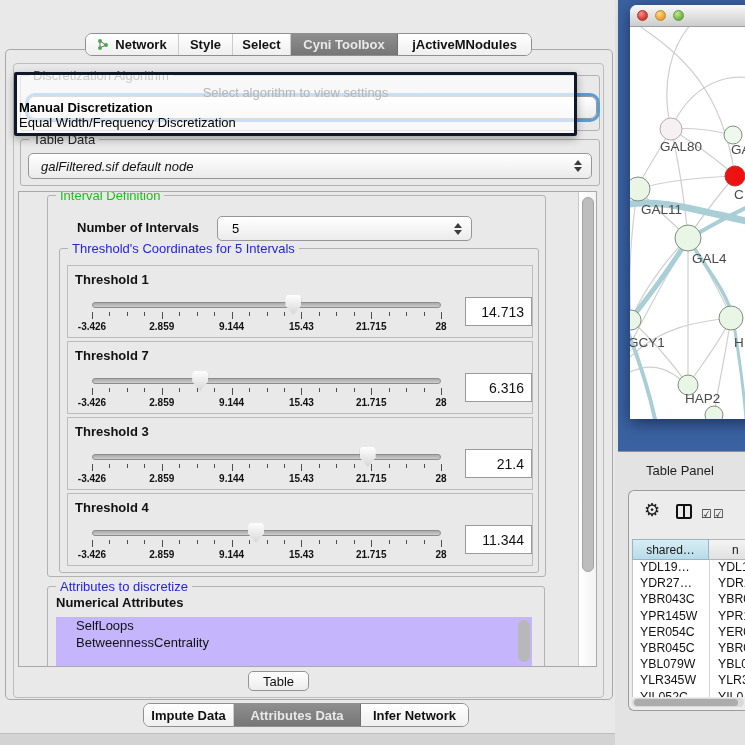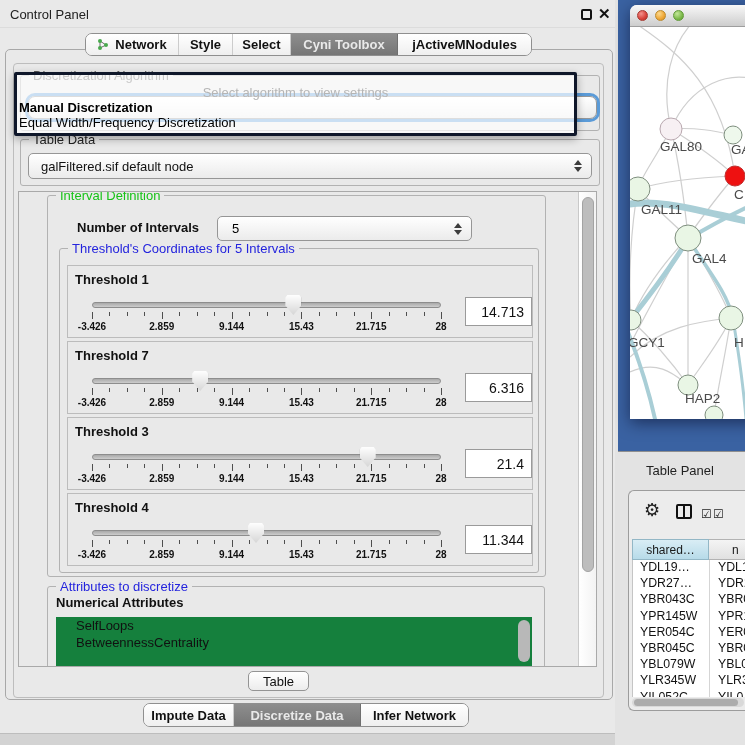--- a/index.html
+++ b/index.html
@@ -39,21 +39,21 @@
   .algo-combo { left:28px; top:96px; width:569px; height:23px; box-shadow:0 0 0 3px #5b9bd8; border-radius:7px; }
 
   
   .popup { position:absolute; left:14px; top:72px; width:563px; height:64px; background:rgba(255,255,255,0.68); border:3px solid #0f172a; border-radius:2px; box-shadow:0 3px 9px rgba(0,0,0,0.32); z-index:10; }
   .popup-prompt { margin-top:10px; text-align:center; color:#b5b5b5; font-size:13px; }
   .popup-item { font-size:13px; color:#000; padding-left:2px; line-height:15px; }
   .popup-item.bold { font-weight:bold; }
 
   
   .td-group { left:20px; top:139px; width:580px; height:47px; }
-  .td-combo { left:28px; top:153px; width:564px; height:26px; }
+  .td-combo { left:28px; top:153px; width:564px; height:26px;font-style:italic; }
 
   
   .scrollc { position:absolute; left:18px; top:191px; width:579px; height:476px; border:1px solid #a9a9a9; overflow:hidden; background:#e9e9e9; }
   .vtrack { position:absolute; left:559px; top:0; width:19px; height:474px; background:linear-gradient(90deg,#ffffff,#f2f2f2); border-left:1px solid #c9c9c9; }
   .vthumb { position:absolute; left:3px; top:5px; width:12px; height:375px; background:#bdbdbd; border:1px solid #a3a3a3; border-radius:7px; }
 
   .interval-group { position:absolute; left:28px; top:3px; width:499px; height:382px; border:1px solid #b2b2b2; border-radius:3px; }
   .lbl-green { color:#17c217; }
   .lbl-blue { color:#2424dd; }
   .noi-label { position:absolute; left:29px; top:24px; font-weight:bold; font-size:13px; color:#111; }
@@ -67,21 +67,21 @@
   .slider-handle { position:absolute; top:-7px; width:16px; height:20px; transform:translateX(-50%);
     background:linear-gradient(#fefefe,#d6d6d6); filter:drop-shadow(0 0 1px #777);
     clip-path:polygon(12% 0,88% 0,100% 14%,100% 52%,50% 100%,0 52%,0 14%); }
   .tick { position:absolute; width:1px; background:#4e4e4e; top:10px; }
   .tick.major { height:7px; } .tick.minor { height:4px; }
   .tlabel { position:absolute; top:19px; transform:translateX(-50%); font-size:10px; font-weight:bold; color:#111; white-space:nowrap; }
   .thr-value { position:absolute; left:397px; top:31px; width:67px; height:29px; background:#fff; border:1px solid #9a9a9a; font-size:14px; color:#111; text-align:right; padding:6px 7px 0 0; }
 
   .attr-group { position:absolute; left:28px; top:394px; width:498px; height:115px; border:1px solid #b2b2b2; border-radius:3px; }
   .attr-sub { position:absolute; left:8px; top:8px; font-weight:bold; font-size:13px; color:#111; }
-  .attr-list { position:absolute; left:8px; top:30px; width:476px; height:80px; background:#15803d; }
+  .attr-list { position:absolute; left:8px; top:30px; width:476px; height:80px; background:#c4b5fd; }
   .attr-item { padding-left:20px; font-size:13px; color:#111; line-height:16px; padding-top:1px; }
   .attr-thumb { position:absolute; left:462px; top:3px; width:12px; height:42px; background:#b8b8b8; border-radius:6px; }
 
   .apply-btn { position:absolute; left:248px; top:671px; width:61px; height:20px; background:linear-gradient(#ffffff,#ececec); border:1px solid #949494; border-radius:5px; font-size:13px; color:#111; display:flex; align-items:center; justify-content:center; }
 
   .bottom-strip { position:absolute; left:0; top:733px; width:615px; height:12px; background:#d3d3d3; border-top:1px solid #bdbdbd; }
 
   
   .right-area { position:absolute; left:615px; top:0; width:130px; height:745px; background:#e3e3e3; overflow:hidden; }
   .desktop { position:absolute; left:3px; top:0; width:127px; height:452px; background:#3a62a2; border-bottom:1px solid #8f8f8f; }
@@ -109,25 +109,20 @@
   .trow .c2 { padding-left:8px; white-space:nowrap; }
   .hscroll { position:absolute; left:3px; top:207px; width:112px; height:9px; background:#d9d9d9; border-radius:5px; }
   .hthumb { position:absolute; left:2px; top:1px; width:104px; height:7px; background:#acacac; border-radius:4px; }
 
   svg text { font-family:"Liberation Sans", sans-serif; }
 </style>
 </head>
 <body>
 
 <div class="left-panel">
-  <div class="cp-titlebar">
-    <span class="cp-title">Control Panel</span>
-    <span class="float-btn"></span>
-    <span class="close-btn">✕</span>
-  </div>
 
   <div class="outer-box"></div>
   <div class="inner-box"></div>
 
   <div class="tabbar">
     <div class="seg" style="width:93px;">
       <span style="margin-right:6px; display:inline-flex;">
         <svg width="12" height="13" viewBox="0 0 12 13">
           <line x1="3" y1="3" x2="9" y2="7" stroke="#6a6a6a" stroke-width="1"></line>
           <line x1="3" y1="10" x2="9" y2="7" stroke="#6a6a6a" stroke-width="1"></line>
@@ -367,21 +362,21 @@
     </div>
   </div>
 
   <div class="apply-btn">Table</div>
 
   <div class="tabbar bottom">
     <div class="seg" style="width:90px;">
         <span>Impute Data</span>
       </div>
     <div class="seg sel" style="width:127px;">
-        <span>Discretize Data</span>
+        <span>Attributes Data</span>
       </div>
     <div class="seg" style="width:107px;">
         <span>Infer Network</span>
       </div>
   </div>
 
   <div class="bottom-strip"></div>
 </div>
 
 <div class="right-area">

